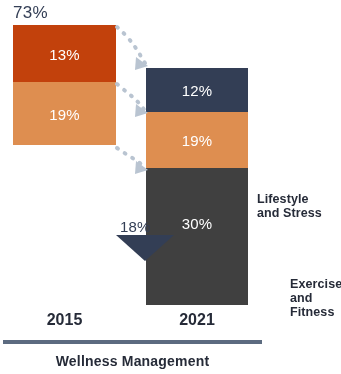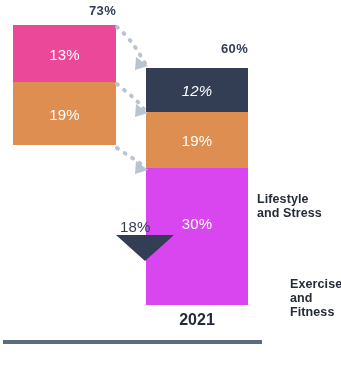--- a/index.html
+++ b/index.html
@@ -53,26 +53,26 @@
     top: 50%;
     transform: translateY(-50%);
   }
   .bar-right .seg-exercise .seg-label {
     top: 40%;
   }
 
   
   .total {
     position: absolute;
-    font-size: 13px;
-    font-weight: bold;
+    font-size: 17px;
+    font-weight: normal;
     color: #333e55;
     letter-spacing: .3px;
     white-space: nowrap;
-    text-align: right;
+    text-align: left;
   }
 
   
   .cat {
     position: absolute;
     font-size: 16px;
     font-weight: bold;
     color: #262b38;
     text-align: center;
     white-space: nowrap;
@@ -124,39 +124,38 @@
     letter-spacing: .2px;
   }
 </style>
 </head>
 <body>
 
 <div id="chart-root">
 
   <div class="total" style="left:13px; width:103px; top:3px;">73%</div>
 
-  <div class="total" style="left:146px; width:102px; top:41px;">60%</div>
 
   <div class="bar bar-left" style="left:13px; top:25px; width:103px; height:280px;">
-    <div class="seg seg-diet" style="height:57px; background:#ec4899;">
+    <div class="seg seg-diet" style="height:57px; background:#c2410c;">
       <span class="seg-label">13%</span>
     </div>
     <div class="seg seg-lifestyle" style="height:63px; background:#de8e50;">
       <span class="seg-label">19%</span>
     </div>
   </div>
 
   <div class="bar bar-right" style="left:146px; top:68px; width:102px; height:237px;">
-    <div class="seg seg-diet" style="height:44px; background:#333e55;font-style:italic;">
+    <div class="seg seg-diet" style="height:44px; background:#333e55;">
       <span class="seg-label">12%</span>
     </div>
     <div class="seg seg-lifestyle" style="height:56px; background:#de8e50;">
       <span class="seg-label">19%</span>
     </div>
-    <div class="seg seg-exercise" style="height:137px; background:#d946ef;">
+    <div class="seg seg-exercise" style="height:137px; background:#404040;">
       <span class="seg-label">30%</span>
     </div>
   </div>
 
   <svg class="connectors" width="341" height="374" aria-hidden="true">
     <g fill="none" stroke="#b9c4d1" stroke-width="4" stroke-linecap="round" stroke-dasharray="1 8">
       <path d="M117,27 C134,42 138,52 145,63"></path>
       <path d="M117,84 C131,96 138,100 145,111"></path>
       <path d="M117,148 C131,158 138,160 145,168"></path>
     </g>
@@ -170,17 +169,19 @@
   <div class="delta-label" style="left:120px; top:218px;">18%</div>
   <svg class="delta-arrow" style="left:116px; top:235px;" width="58" height="26" aria-hidden="true">
     <polygon points="0,0 58,0 29,26" fill="#333e55"></polygon>
   </svg>
 
   <div class="legend-item" style="left:257px; top:156px;margin-top:36px;">Lifestyle
 and Stress</div>
   <div class="legend-item" style="left:257px; top:277px;margin-left:33px;">Exercise
 and Fitness</div>
 
+  <div class="cat" style="left:13px; width:103px; top:311px;">2015</div>
   <div class="cat" style="left:146px; width:102px; top:311px;">2021</div>
 
   <div class="footer-rule" style="left:3px; top:340px; width:259px; height:4px;"></div>
+  <div class="footer-title" style="left:3px; width:259px; top:353px;">Wellness Management</div>
 
 </div>
 
 </body></html>

